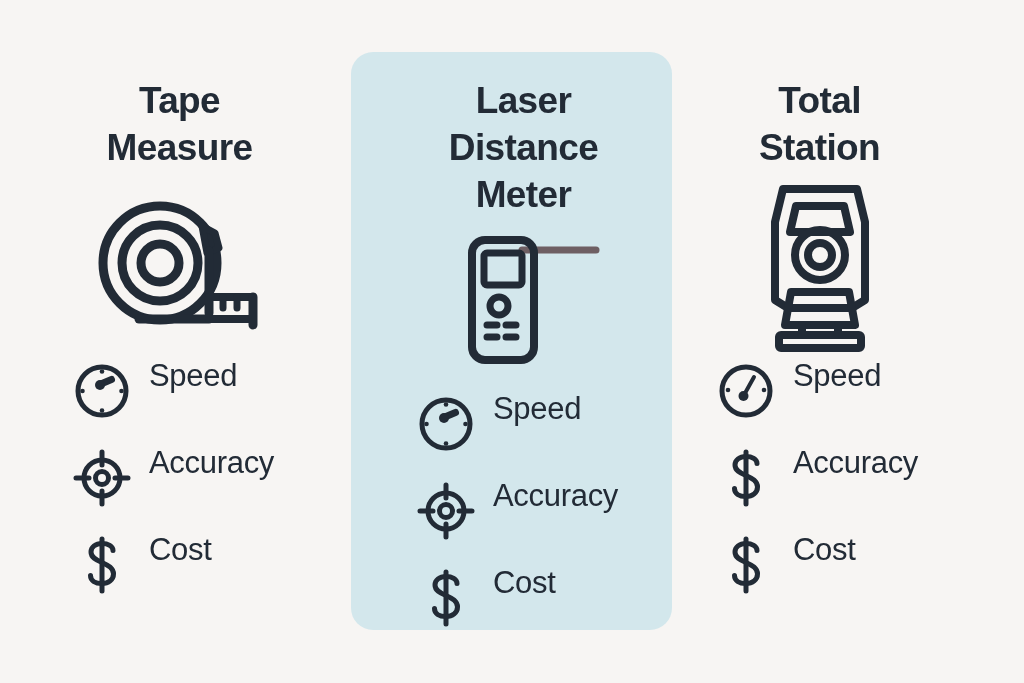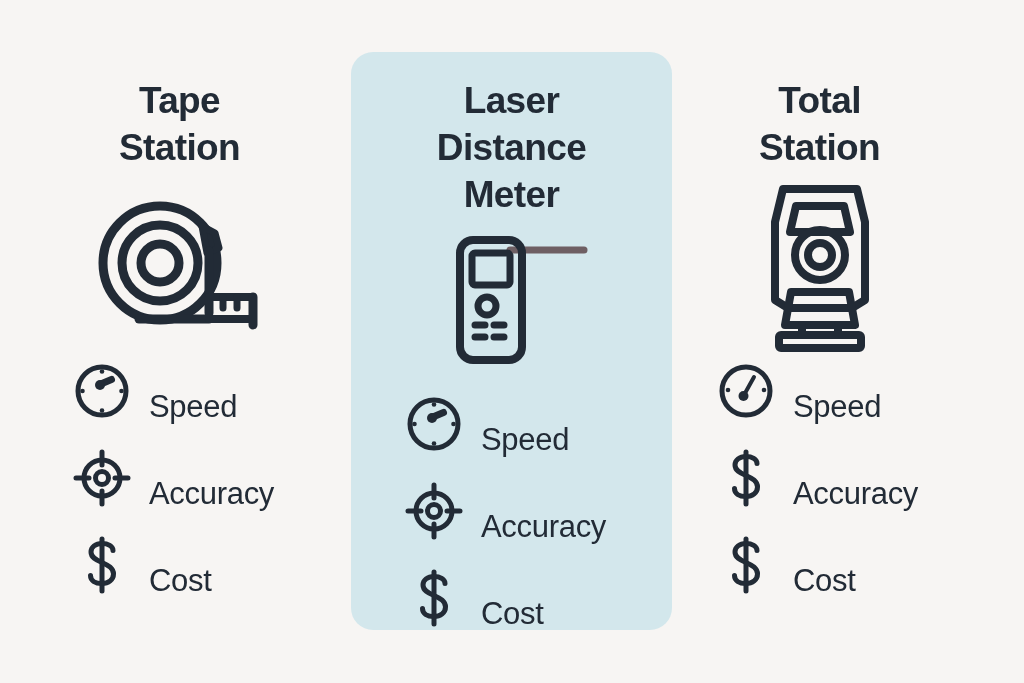--- a/index.html
+++ b/index.html
@@ -37,21 +37,21 @@
   .column {
     position: absolute;
     top: 52px;
     width: 321px;
     height: 578px;
     display: flex;
     flex-direction: column;
     align-items: center;
   }
   #col-0 { left: 19px; }
-  #col-1 { left: 351px; }
+  #col-1 { left: 363px; }
   #col-2 { left: 659px; }
 
   .col-title {
     margin-top: 26px;
     width: 290px;
     text-align: center;
     font-size: 37px;
     font-weight: bold;
     line-height: 1.27;
     letter-spacing: -0.6px;
@@ -77,21 +77,21 @@
     display: flex;
     flex-direction: column;
     gap: 25px;
   }
   #col-0 .attrs { margin-left: -14px; }
   #col-1 .attrs { margin-left: -14px; }
   #col-2 .attrs { margin-left: -6px; }
 
   .attr-row {
     display: flex;
-    align-items: flex-end;
+    align-items: flex-start;
     height: 62px;
   }
 
   .attr-icon {
     width: 62px;
     height: 62px;
     flex: 0 0 62px;
     display: flex;
     align-items: center;
     justify-content: center;
@@ -111,21 +111,21 @@
 </head>
 <body>
 
 <div id="stage">
 
   <div id="highlight-card"></div>
 
   <div class="column" id="col-0">
 
     <div class="col-title">Tape
-Station</div>
+Measure</div>
 
     <div class="art-wrap">
       <svg width="170" height="132" viewBox="0 0 170 132" fill="none" stroke="#222b36" stroke-width="9" stroke-linecap="round" stroke-linejoin="round">
 
         <circle cx="65" cy="62" r="57"></circle>
         <circle cx="65" cy="62" r="38"></circle>
         <circle cx="65" cy="62" r="19"></circle>
 
         <path d="M107 25 L120 32 L124 47 L112 52 Z" fill="#222b36" stroke-width="7"></path>
 

